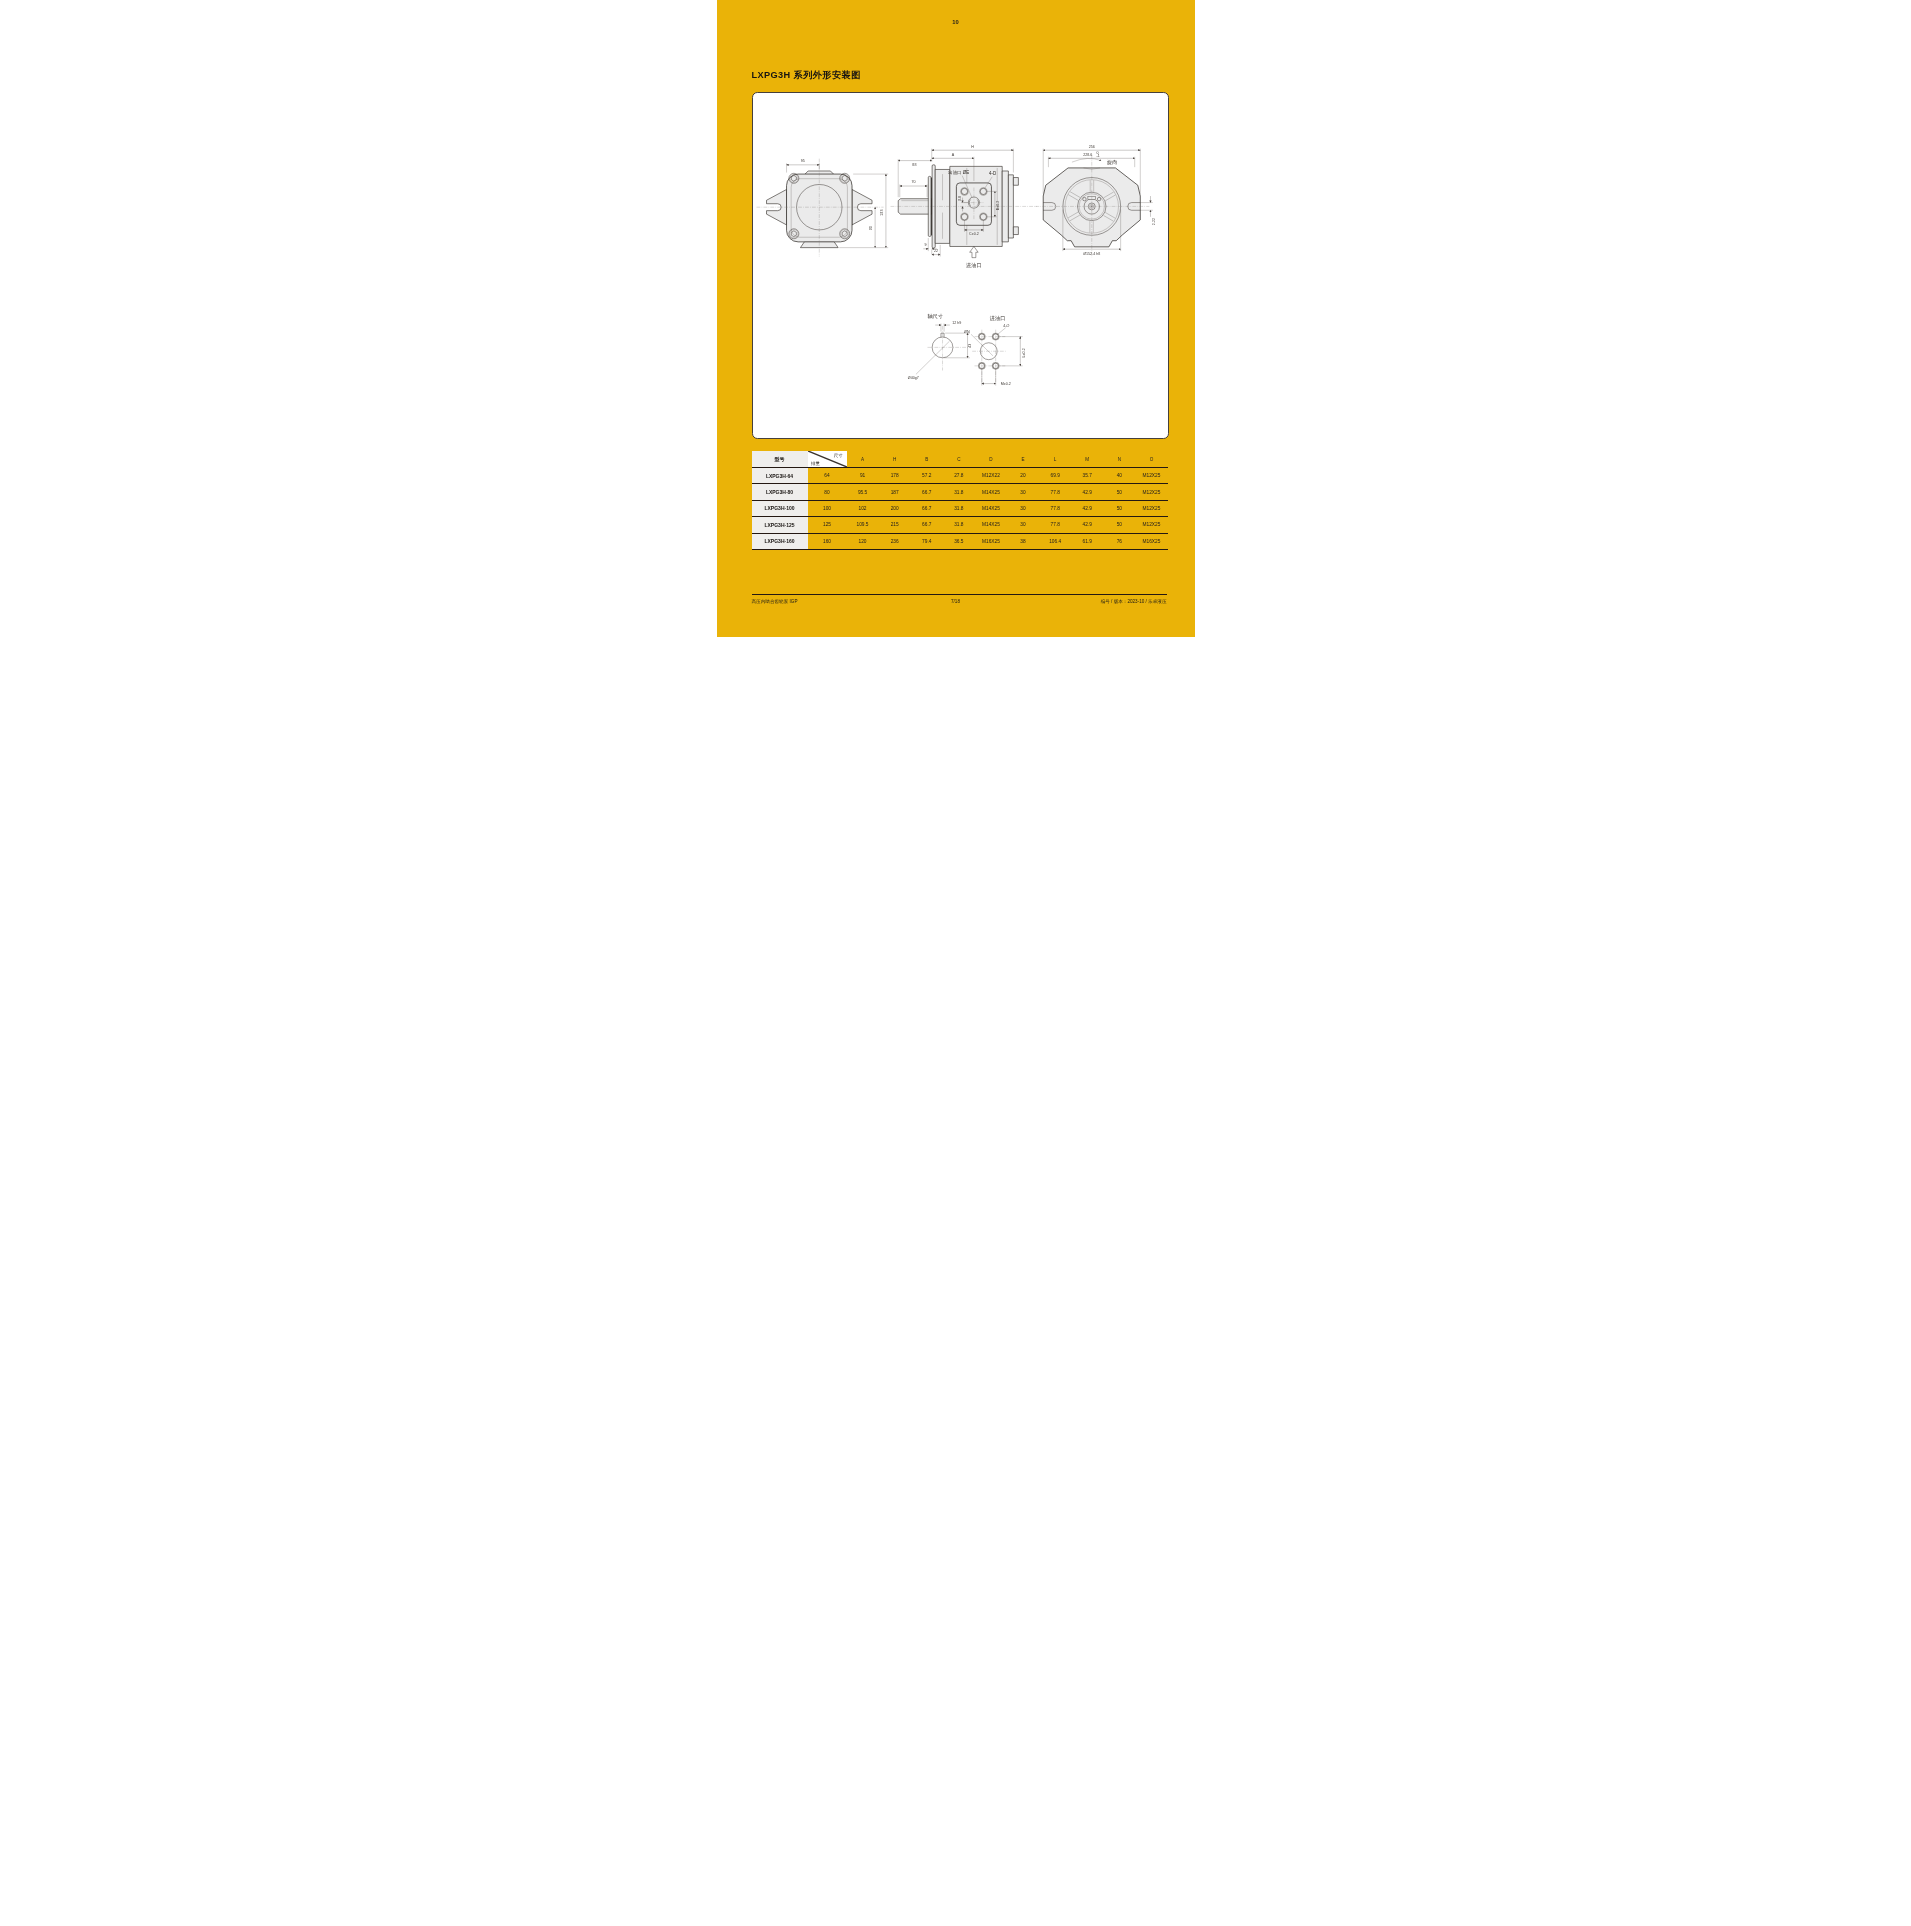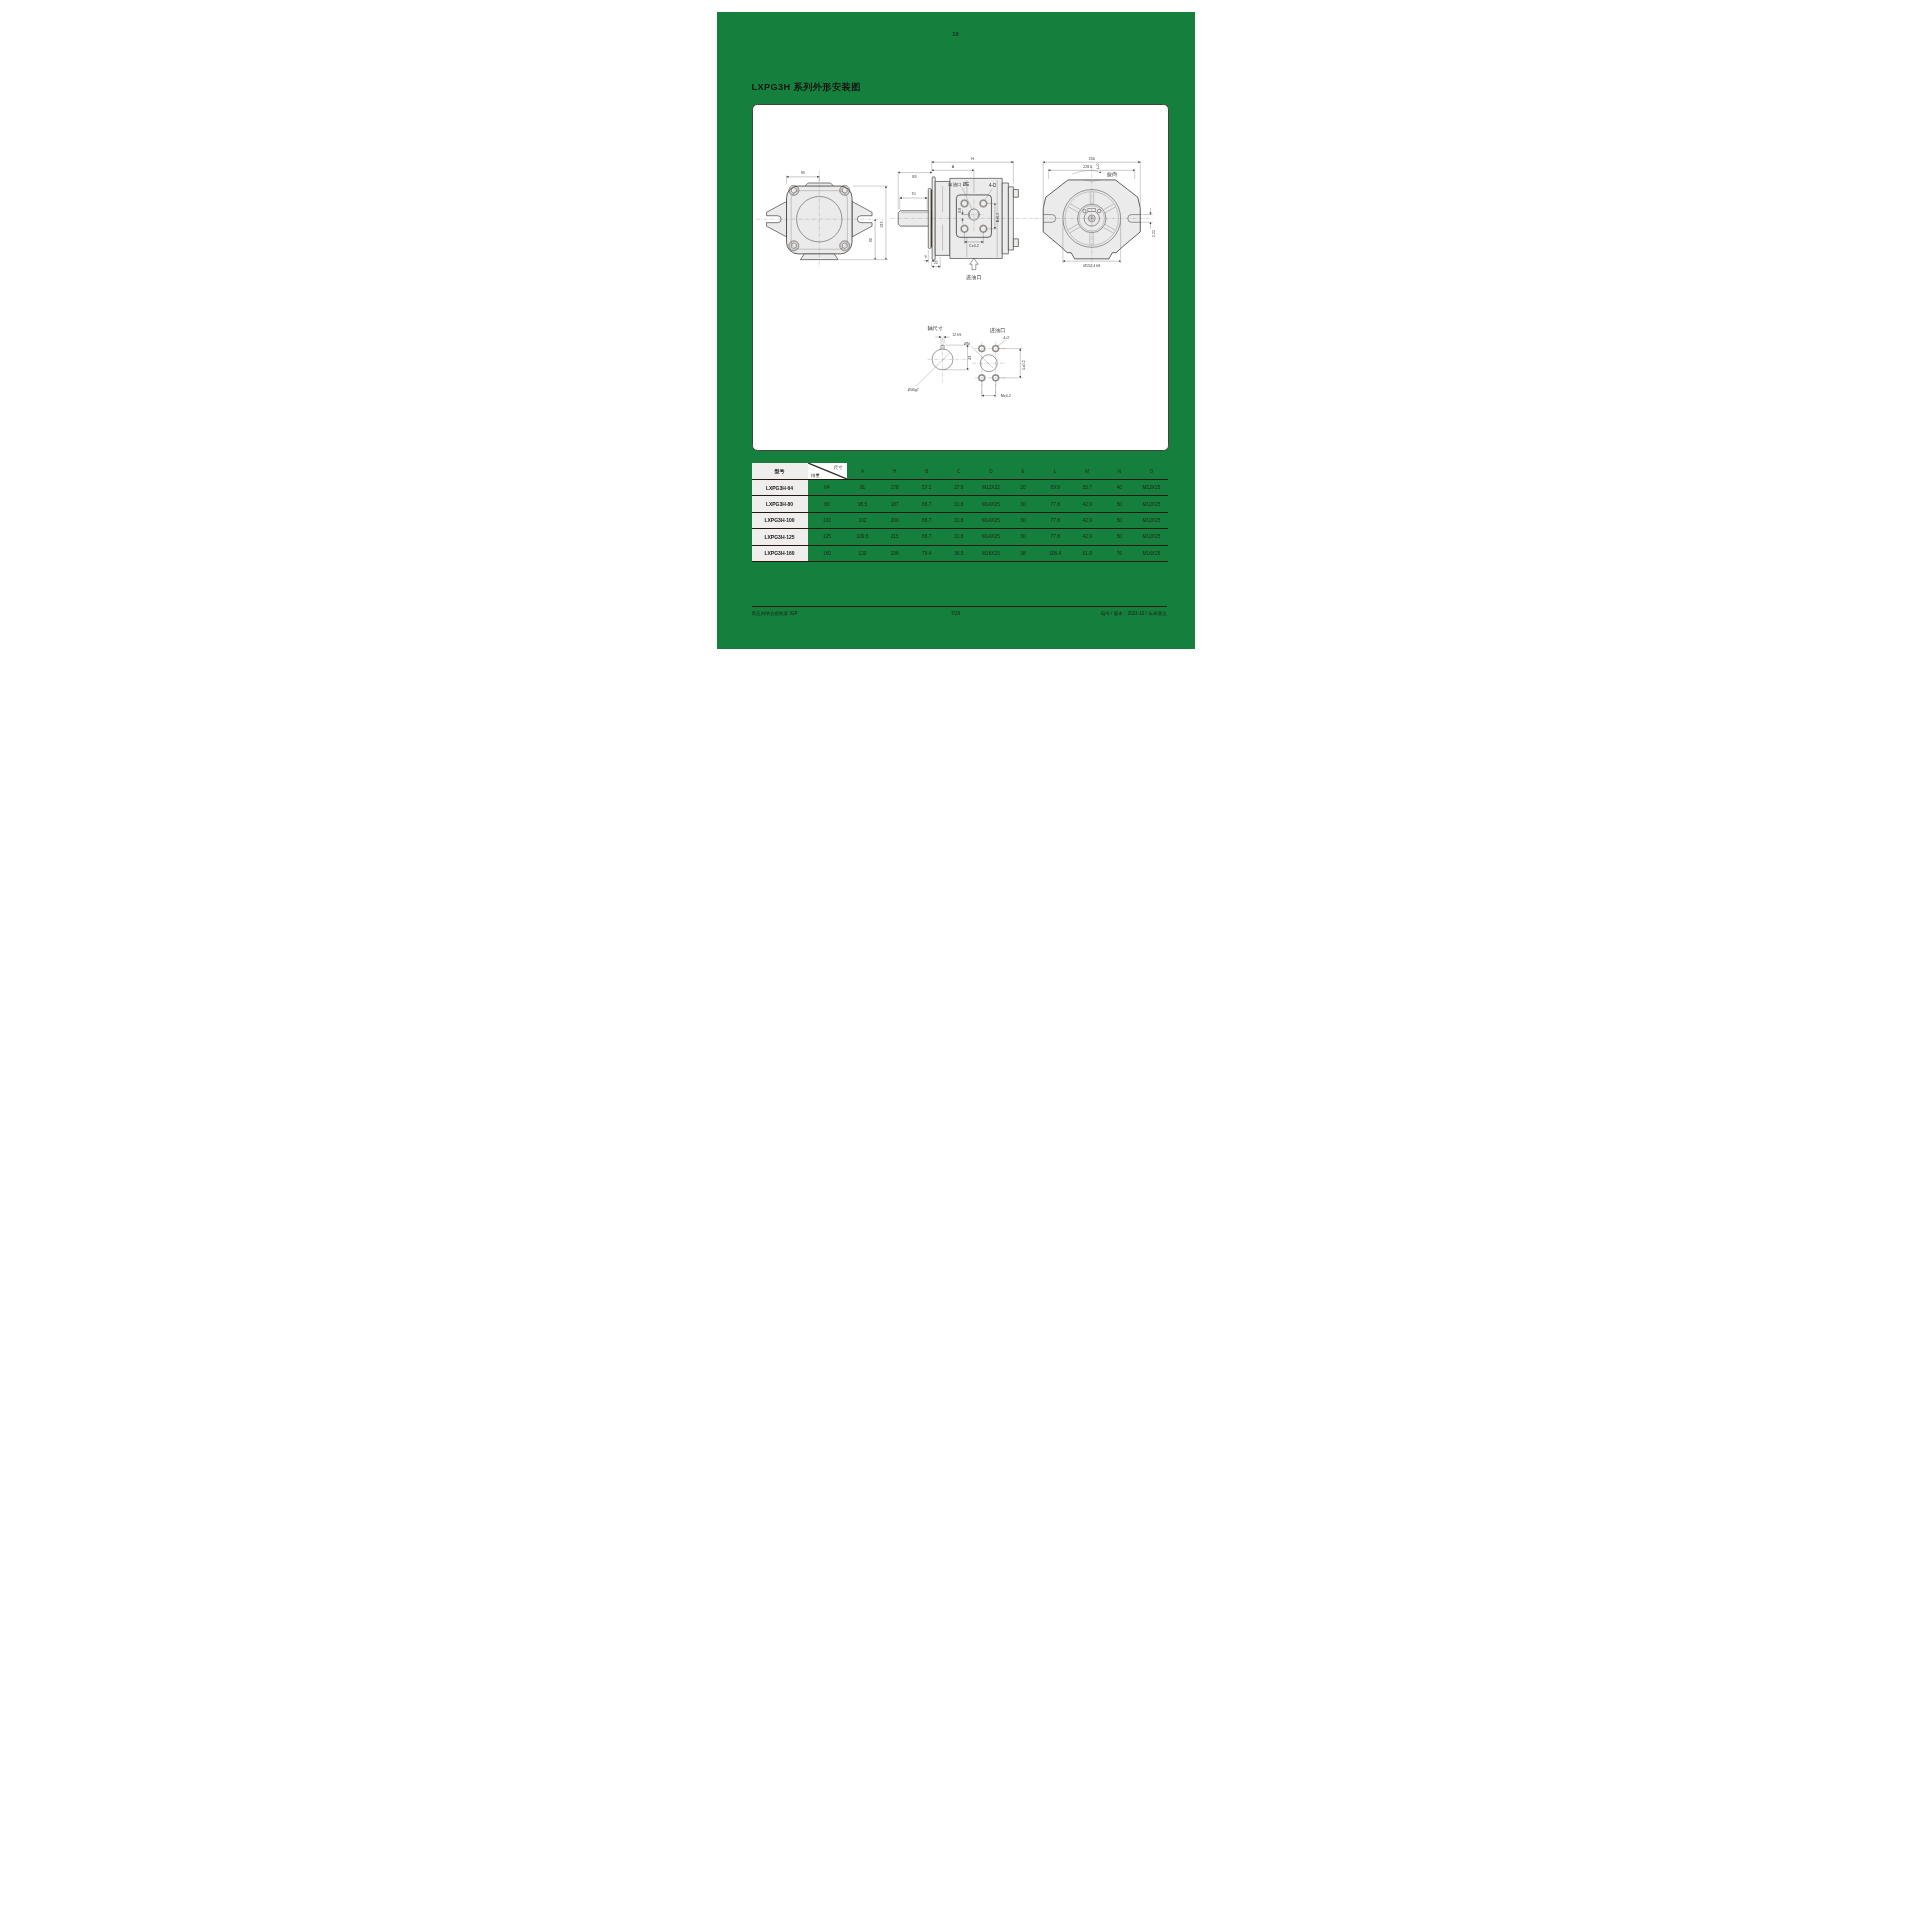--- a/index.html
+++ b/index.html
@@ -1,16 +1,16 @@
 <!DOCTYPE html>
 <html style="font-size:6.2px"><head>
 <meta charset="utf-8">
 <style>
   html,body{margin:0;padding:0;background:#ffffff;}
-  .page{position:relative;width:478px;height:637px;margin:12px auto;background:#15803d;
+  .page{position:relative;width:478px;height:637px;margin:0 auto;background:#eab308;
         font-family:"Liberation Sans","DejaVu Sans",sans-serif;color:#1d1a17;overflow:hidden;}
   .page-number{position:absolute;top:18.5px;left:0;width:100%;text-align:center;
         font-size:5.8px;font-weight:bold;color:#241f1b;}
   .doc-title{position:absolute;left:35px;top:69px;font-size:9.2px;font-weight:bold;
         letter-spacing:0.4px;color:#181512;}
   .diagram-box{position:absolute;left:35px;top:92px;width:415px;height:345px;
         border:0.8px solid #46403b;border-radius:5.4px;background:#fff;}
   svg.draw{position:absolute;left:0;top:0;}
   
   .spec-table{position:absolute;left:35px;top:451px;width:416px;font-size:4.8px;}

